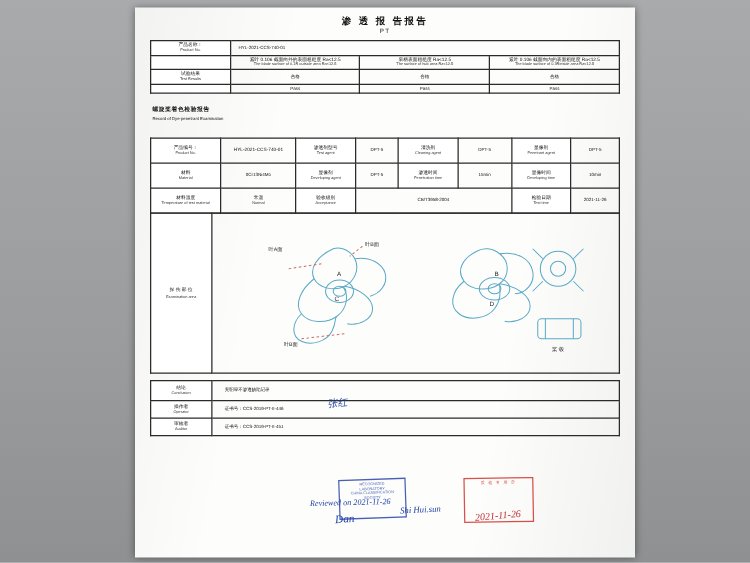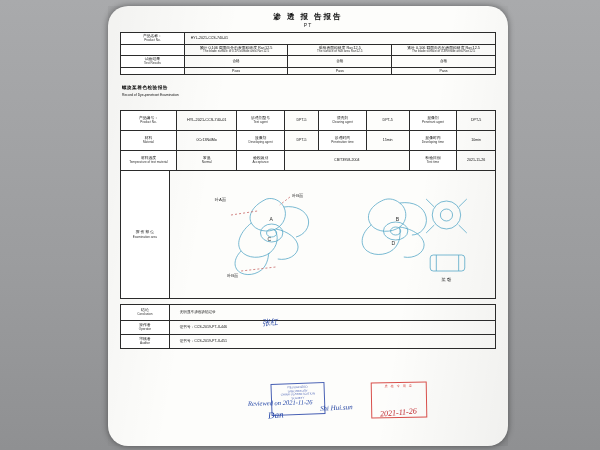--- a/index.html
+++ b/index.html
@@ -9,21 +9,20 @@
     font-family:"Liberation Sans", sans-serif;
   }
   .page{
     position:absolute;left:0;top:0;width:600px;height:450px;
     background:linear-gradient(180deg,#a9aaac 0%, #9b9c9e 60%, #8f9092 100%);
   }
   .sheet{
     position:absolute;left:108px;top:6px;width:400px;height:440px;
     background:#fdfdfb;
     box-shadow:0 0 6px rgba(0,0,0,.45);
-    border-radius:20px;
   }
   .sheet:before{
     content:"";position:absolute;left:0;top:0;right:0;bottom:0;
     background:linear-gradient(100deg, rgba(0,0,0,0.045) 0%, rgba(255,255,255,0) 28%, rgba(255,255,255,0) 72%, rgba(0,0,0,0.05) 100%);
     pointer-events:none;
   }
   .doc-title{
     position:absolute;left:0;right:0;top:6px;text-align:center;
     font-size:7.5px;letter-spacing:2px;color:#111;font-weight:bold;
   }

